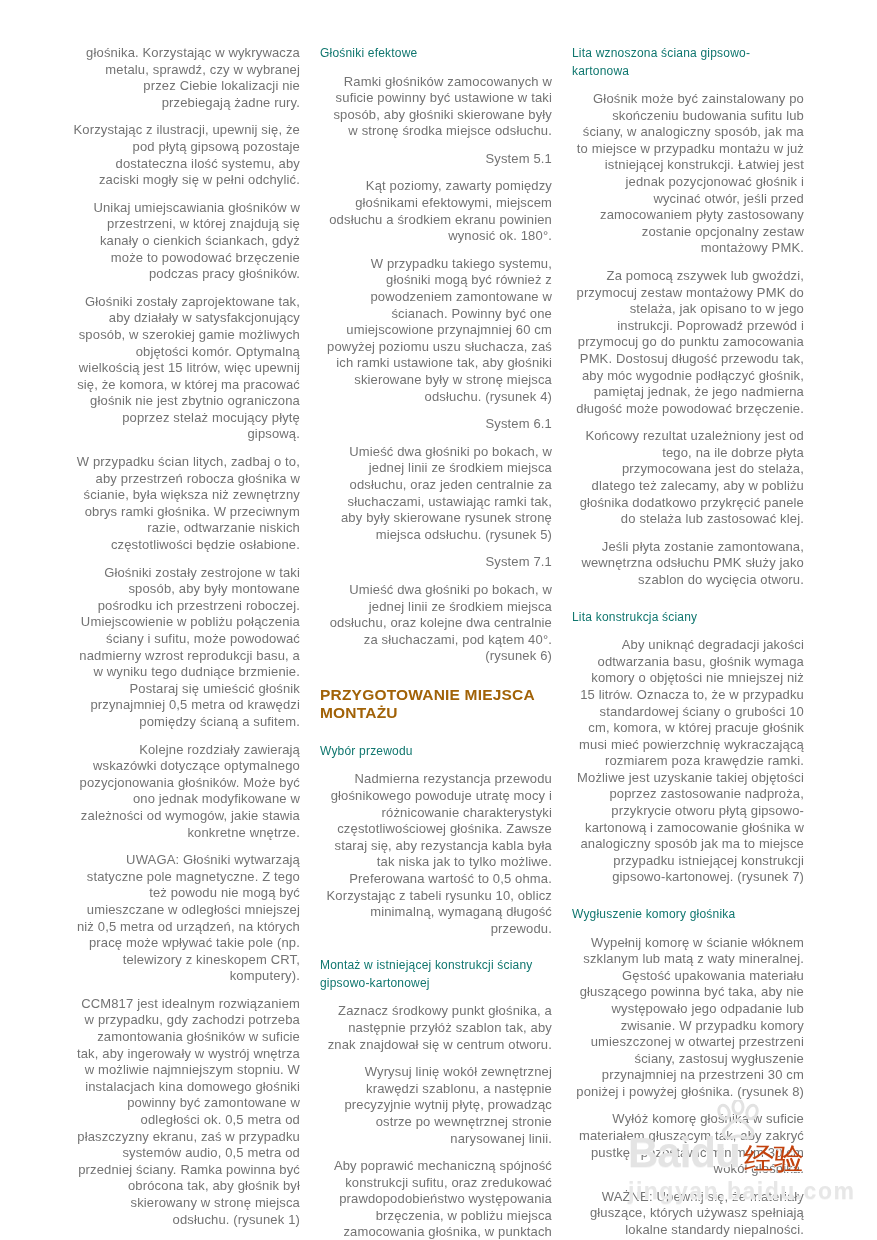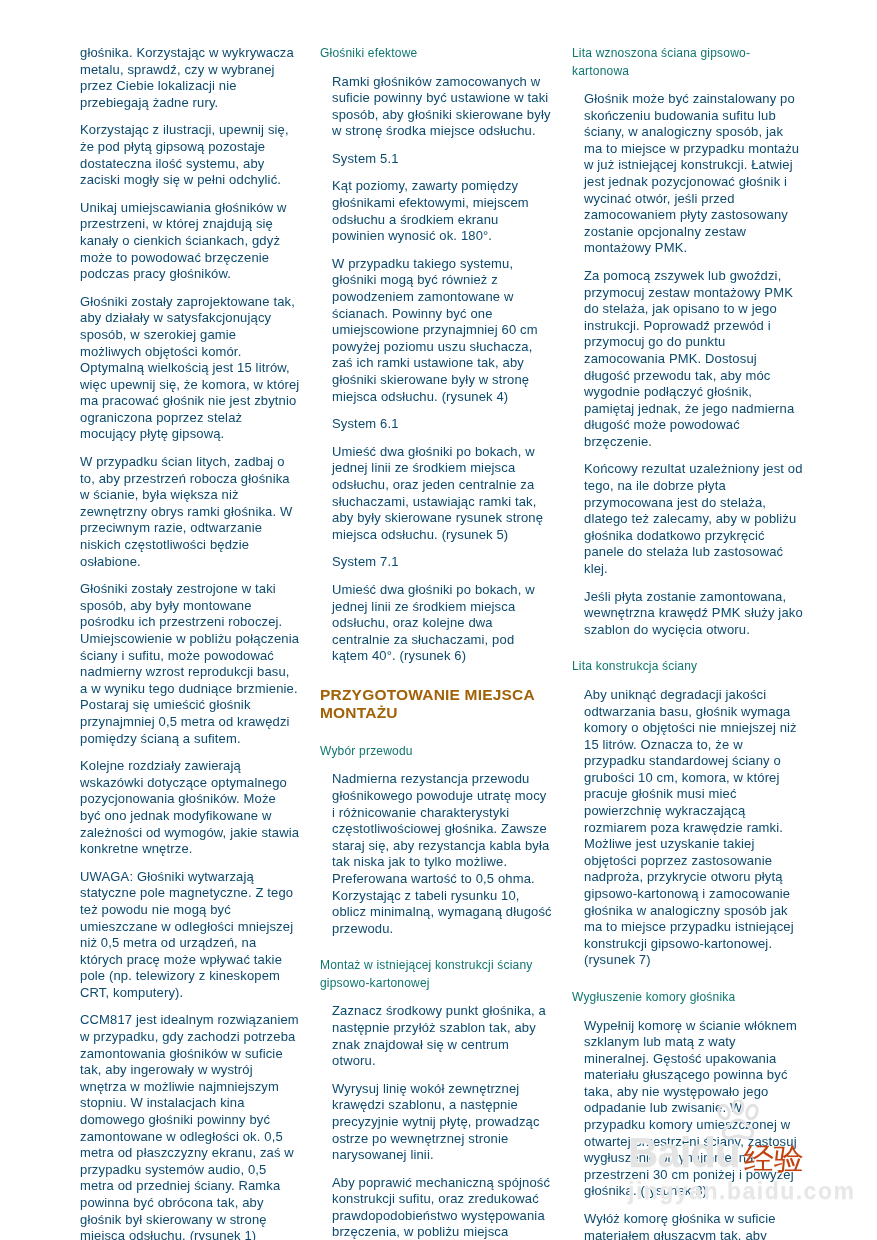--- a/index.html
+++ b/index.html
@@ -15,23 +15,24 @@
     position: absolute;
     left: 68px; top: 45px;
     width: 736px;
     display: flex;
     gap: 20px;
   }
   .col { width: 232px; flex: 0 0 232px; }
   .col p {
     font-size: 13px;
     line-height: 16.6px;
-    color: #0c4a6e;
-    margin: 0 0 11px 12px;
+    color: #737373;
+    margin: 0 0 11px 4px;
     letter-spacing: 0.15px;
+    text-align: right;
   }
   .col h1 {
     font-size: 15.5px;
     line-height: 18.5px;
     color: #a16207;
     font-weight: bold;
     margin: 21px 0 12px 0;
     letter-spacing: 0.2px;
   }
   .col h2 {
@@ -120,21 +121,21 @@
         <h2>Montaż w istniejącej konstrukcji ściany gipsowo-kartonowej</h2>
         <p>Zaznacz środkowy punkt głośnika, a następnie przyłóż szablon tak, aby znak znajdował się w centrum otworu.</p>
         <p>Wyrysuj linię wokół zewnętrznej krawędzi szablonu, a następnie precyzyjnie wytnij płytę, prowadząc ostrze po wewnętrznej stronie narysowanej linii.</p>
         <p>Aby poprawić mechaniczną spójność konstrukcji sufitu, oraz zredukować prawdopodobieństwo występowania brzęczenia, w pobliżu miejsca zamocowania głośnika, w punktach stycznych tyłu płyty gipsowej ze stelażem nośnym, zalecamy zastosowanie kleju do drewna lub plastycznej masy.</p>
       </div>
     <div class="col">
         <h2>Lita wznoszona ściana gipsowo-kartonowa</h2>
         <p>Głośnik może być zainstalowany po skończeniu budowania sufitu lub ściany, w analogiczny sposób, jak ma to miejsce w przypadku montażu w już istniejącej konstrukcji. Łatwiej jest jednak pozycjonować głośnik i wycinać otwór, jeśli przed zamocowaniem płyty zastosowany zostanie opcjonalny zestaw montażowy PMK.</p>
         <p>Za pomocą zszywek lub gwoździ, przymocuj zestaw montażowy PMK do stelaża, jak opisano to w jego instrukcji. Poprowadź przewód i przymocuj go do punktu zamocowania PMK. Dostosuj długość przewodu tak, aby móc wygodnie podłączyć głośnik, pamiętaj jednak, że jego nadmierna długość może powodować brzęczenie.</p>
         <p>Końcowy rezultat uzależniony jest od tego, na ile dobrze płyta przymocowana jest do stelaża, dlatego też zalecamy, aby w pobliżu głośnika dodatkowo przykręcić panele do stelaża lub zastosować klej.</p>
-        <p>Jeśli płyta zostanie zamontowana, wewnętrzna krawędź PMK służy jako szablon do wycięcia otworu.</p>
+        <p>Jeśli płyta zostanie zamontowana, wewnętrzna odsłuchu PMK służy jako szablon do wycięcia otworu.</p>
         <h2>Lita konstrukcja ściany</h2>
         <p>Aby uniknąć degradacji jakości odtwarzania basu, głośnik wymaga komory o objętości nie mniejszej niż 15 litrów. Oznacza to, że w przypadku standardowej ściany o grubości 10 cm, komora, w której pracuje głośnik musi mieć powierzchnię wykraczającą rozmiarem poza krawędzie ramki. Możliwe jest uzyskanie takiej objętości poprzez zastosowanie nadproża, przykrycie otworu płytą gipsowo-kartonową i zamocowanie głośnika w analogiczny sposób jak ma to miejsce przypadku istniejącej konstrukcji gipsowo-kartonowej. (rysunek 7)</p>
         <h2>Wygłuszenie komory głośnika</h2>
         <p>Wypełnij komorę w ścianie włóknem szklanym lub matą z waty mineralnej. Gęstość upakowania materiału głuszącego powinna być taka, aby nie występowało jego odpadanie lub zwisanie. W przypadku komory umieszczonej w otwartej przestrzeni ściany, zastosuj wygłuszenie przynajmniej na przestrzeni 30 cm poniżej i powyżej głośnika. (rysunek 8)</p>
         <p>Wyłóż komorę głośnika w suficie materiałem głuszącym tak, aby zakryć pustkę i pozostawić minimum 30 cm wokół głośnika.</p>
         <p>WAŻNE: Upewnij się, że materiały głuszące, których używasz spełniają lokalne standardy niepalności.</p>
       </div>
   </div>
 
   <div class="watermark">

